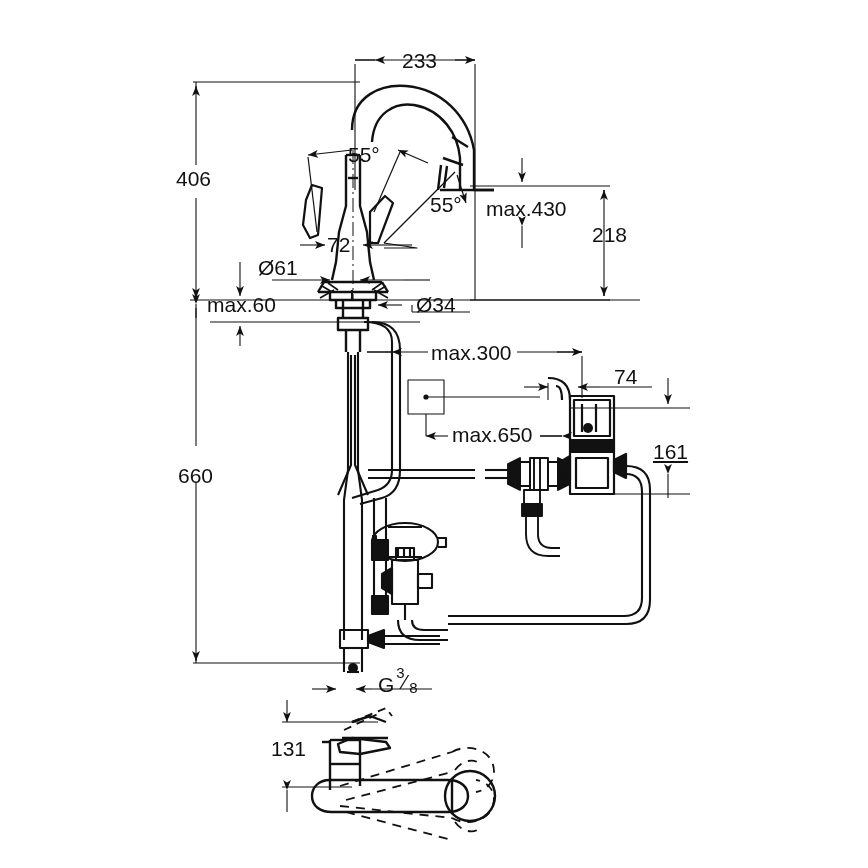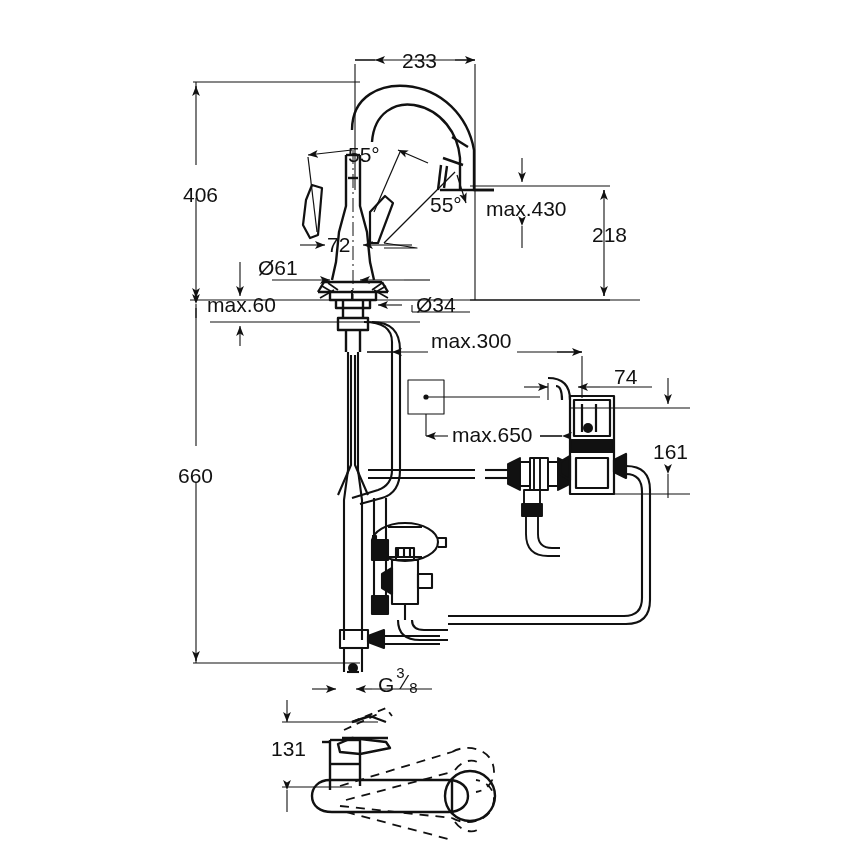--- a/index.html
+++ b/index.html
@@ -344,45 +344,45 @@
       <g stroke-width="1.8" stroke-dasharray="8,6">
         <path d="M344,730 L378,714"></path>
         <path d="M352,722 L386,708 L392,716"></path>
       </g>
 
     </g>
   </svg>
 
   <div class="dim-label" style="left:402px;top:50px;">233</div>
 
-  <div class="dim-label" style="left:176px;top:184px;margin-left:7px;">406</div>
+  <div class="dim-label" style="left:176px;top:168px;">406</div>
 
   <div class="dim-label" style="left:348px;top:144px;">55°</div>
 
   <div class="dim-label" style="left:430px;top:194px;">55°</div>
 
   <div class="dim-label" style="left:327px;top:234px;">72</div>
 
   <div class="dim-label" style="left:258px;top:257px;">Ø61</div>
 
   <div class="dim-label" style="left:416px;top:294px;">Ø34</div>
 
   <div class="dim-label" style="left:207px;top:294px;">max.60</div>
 
   <div class="dim-label" style="left:486px;top:198px;">max.430</div>
 
   <div class="dim-label" style="left:584px;top:224px;margin-left:8px;">218</div>
 
-  <div class="dim-label" style="left:431px;top:330px;text-align:center;">max.300</div>
+  <div class="dim-label" style="left:431px;top:342px;text-align:center;">max.300</div>
 
   <div class="dim-label" style="left:614px;top:366px;">74</div>
 
   <div class="dim-label" style="left:452px;top:424px;">max.650</div>
 
-  <div class="dim-label" style="left:653px;top:441px;">161</div>
+  <div class="dim-label" style="left:653px;top:441px;text-decoration:underline;">161</div>
 
   <div class="dim-label" style="left:178px;top:465px;">660</div>
 
   <div class="dim-label" style="left:271px;top:738px;">131</div>
 
   <div class="dim-label" style="left:378px;top:674px;">
     <span>G</span><span class="frac"><span class="num">3</span><span class="slash">⁄</span><span class="den">8</span></span>
   </div>
 
 </div>

